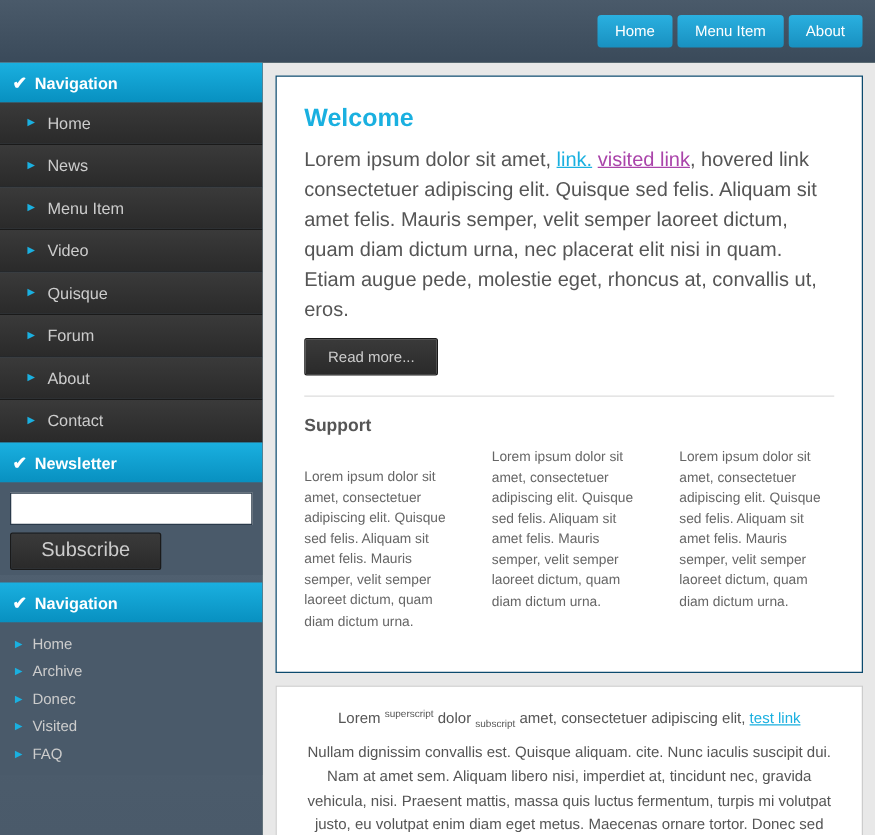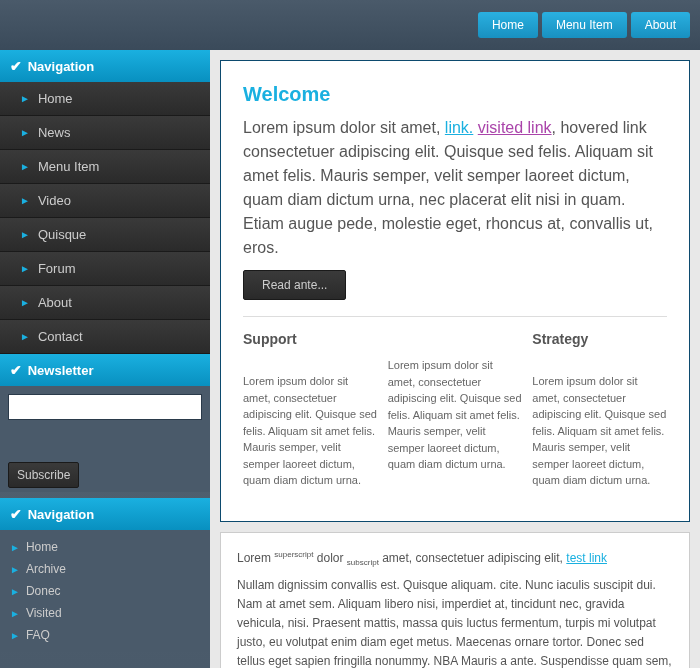--- a/index.html
+++ b/index.html
@@ -91,25 +91,24 @@
       padding: 5px;
       font-size: 12px;
       border: 1px solid #2a3a4a;
       background: white;
       margin-bottom: 6px;
     }
     .subscribe-btn {
       background: linear-gradient(to bottom, #3a3a3a, #2a2a2a);
       color: #ccc;
       border: 1px solid #1a1a1a;
-      padding: 5px 8px;
-      font-size: 12px;
+      padding: 5px 24px;
+      font-size: 16px;
       cursor: pointer;
       border-radius: 2px;
-      margin-top: 36px;
     }
 
     
     .highlights-list {
       background: #4a5a6a;
       padding: 6px 8px;
     }
     .highlights-item {
       color: #ccc;
       padding: 4px 2px;
@@ -162,21 +161,21 @@
       padding: 7px 18px;
       font-size: 12px;
       cursor: pointer;
       border-radius: 2px;
       margin-bottom: 16px;
     }
 
     
     .three-cols {
       display: flex;
-      gap: 10px;
+      gap: 26px;
       border-top: 1px solid #ddd;
       padding-top: 14px;
     }
     .col-third {
       flex: 1;
     }
     .col-third h3 {
       color: #555;
       font-size: 14px;
       margin-bottom: 8px;
@@ -198,20 +197,21 @@
     .content-panel2 h2 {
       color: #1ab0e0;
       font-size: 18px;
       margin-bottom: 10px;
     }
     .content-panel2 p {
       color: #555;
       font-size: 12px;
       line-height: 1.6;
       margin-bottom: 6px;
+      text-align: center;
     }
     .sup-text { font-size: 8px; vertical-align: super; color: #555; }
     .sub-text { font-size: 8px; vertical-align: sub; color: #555; }
     .test-link { color: #1ab0e0; }
   </style>
 </head>
 <body>
 
 <div class="top-bar">
   <button class="top-nav-btn">Home</button>
@@ -305,33 +305,32 @@
 
   </div>
 
   <div class="content-area">
 
     <div class="content-panel">
       <h2>Welcome</h2>
       <p>
         <span>Lorem ipsum dolor sit amet, </span><a class="link-normal" href="#">link.</a> <a class="link-visited" href="#">visited link</a><span>, hovered link consectetuer adipiscing elit. Quisque sed felis. Aliquam sit amet felis. Mauris semper, velit semper laoreet dictum, quam diam dictum urna, nec placerat elit nisi in quam. Etiam augue pede, molestie eget, rhoncus at, convallis ut, eros.</span>
       </p>
-      <button class="read-more-btn">Read ante...</button>
+      <button class="read-more-btn">Read more...</button>
 
       
       <div class="three-cols">
         <div class="col-third">
           <h3>Support</h3>
           <p>Lorem ipsum dolor sit amet, consectetuer adipiscing elit. Quisque sed felis. Aliquam sit amet felis. Mauris semper, velit semper laoreet dictum, quam diam dictum urna.</p>
         </div>
         <div class="col-third">
           <p>Lorem ipsum dolor sit amet, consectetuer adipiscing elit. Quisque sed felis. Aliquam sit amet felis. Mauris semper, velit semper laoreet dictum, quam diam dictum urna.</p>
         </div>
         <div class="col-third">
-          <h3>Strategy</h3>
           <p>Lorem ipsum dolor sit amet, consectetuer adipiscing elit. Quisque sed felis. Aliquam sit amet felis. Mauris semper, velit semper laoreet dictum, quam diam dictum urna.</p>
         </div>
       </div>
     </div>
 
     <div class="content-panel2">
       <p>
         <span>Lorem </span><sup class="sup-text">superscript</sup><span> dolor </span><sub class="sub-text">subscript</sub><span> amet, consectetuer adipiscing elit, </span><a class="test-link" href="#">test link</a>
       </p>
       <p>Nullam dignissim convallis est. Quisque aliquam. cite. Nunc iaculis suscipit dui. Nam at amet sem. Aliquam libero nisi, imperdiet at, tincidunt nec, gravida vehicula, nisi. Praesent mattis, massa quis luctus fermentum, turpis mi volutpat justo, eu volutpat enim diam eget metus. Maecenas ornare tortor. Donec sed tellus eget sapien fringilla nonummy. NBA Mauris a ante. Suspendisse quam sem, consequat at, commodo vitae, feugiat in, nunc. Morbi imperdiet augue quis.</p>

